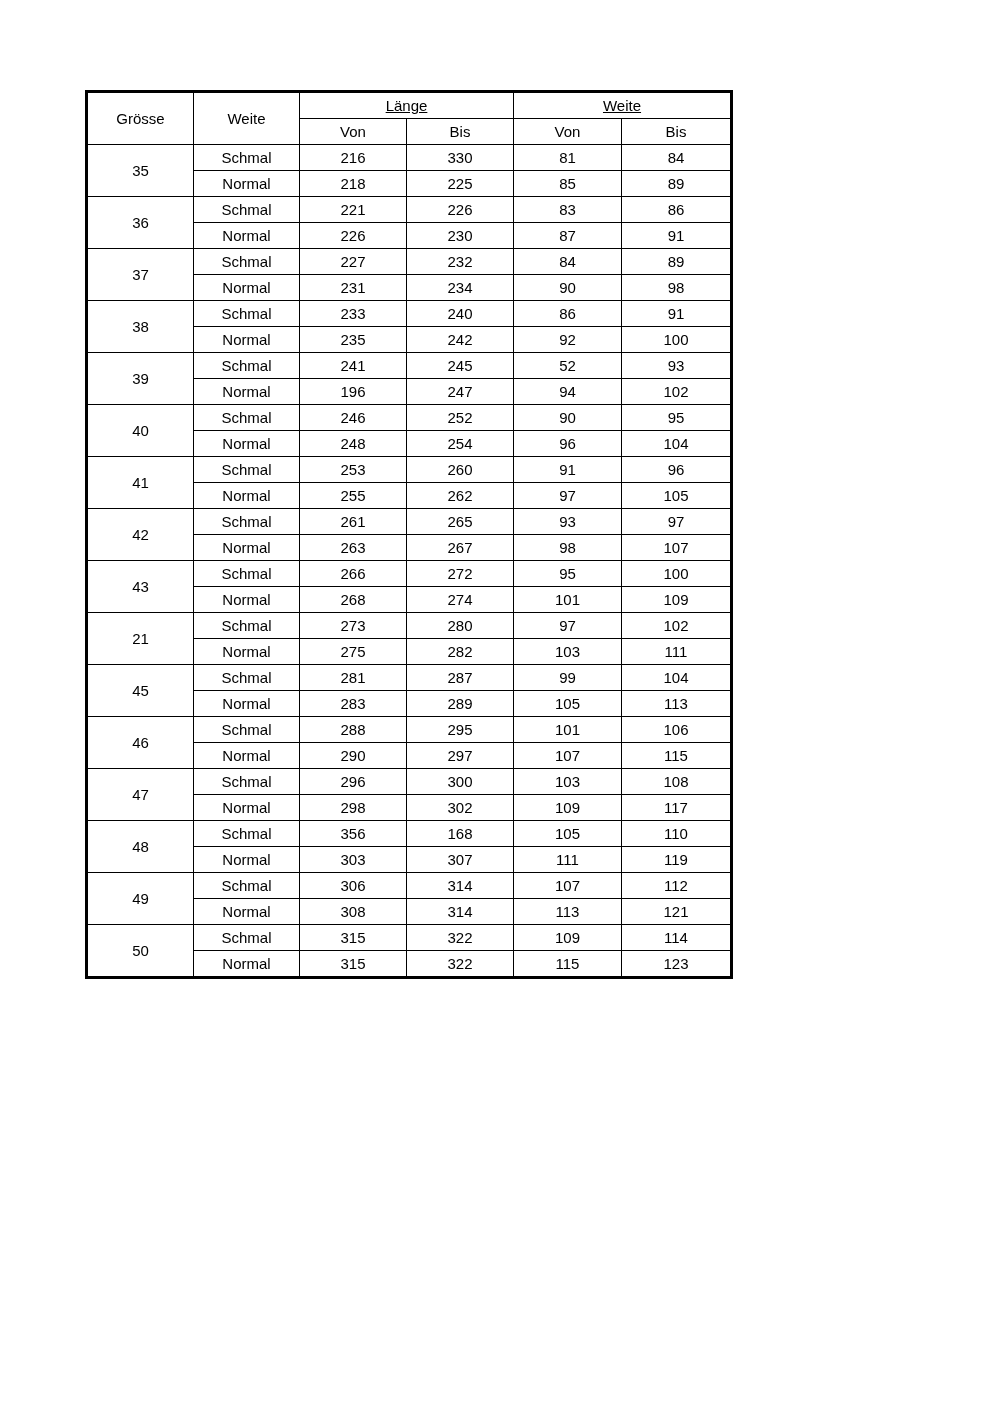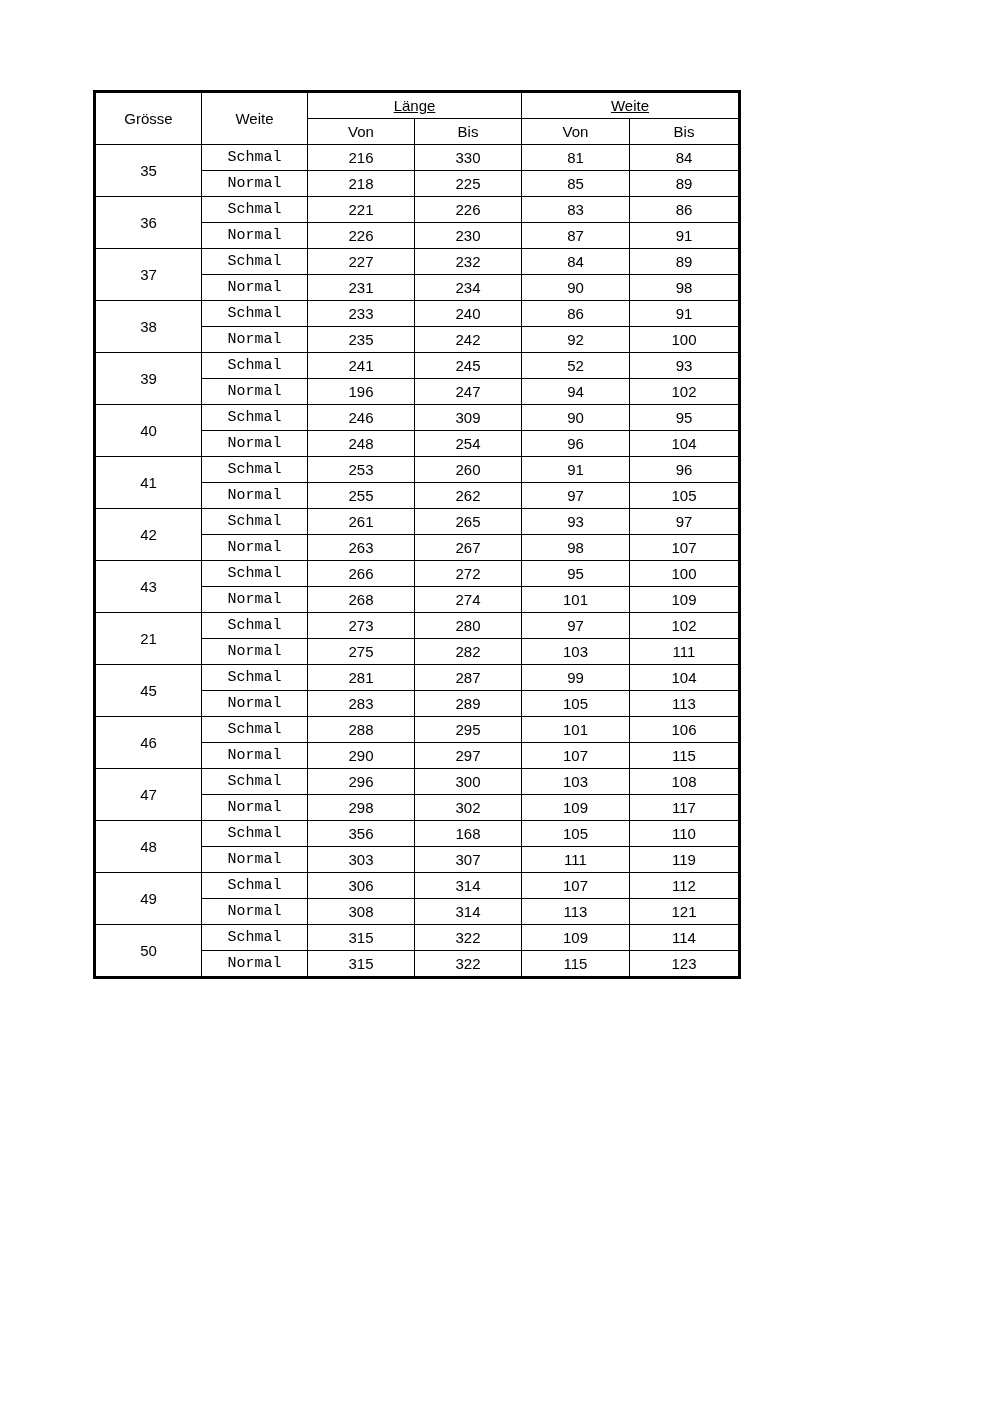--- a/index.html
+++ b/index.html
@@ -19,21 +19,20 @@
     left: 0; top: 0;
     width: 1000px;
     height: 1414px;
     background: #ffffff;
   }
   .table-wrap {
     position: absolute;
     left: 85px;
     top: 90px;
     width: 645px;
-    margin-left: 8px;
   }
   table.size-table {
     border-collapse: collapse;
     table-layout: fixed;
     width: 645px;
     border: 3px solid #000000;
   }
   table.size-table td,
   table.size-table th {
     border: 1px solid #000000;
@@ -78,21 +77,20 @@
   td.size-cell {
     font-weight: bold;
     font-size: 15px;
     background: #f2f2f2;
     border-right: 1px solid #000000;
   }
   td.width-cell {
     font-size: 14px;
     background: #f2f2f2;
     text-align: center;
-    font-family: Liberation Mono, monospace;
   }
   td.num-cell {
     font-size: 15px;
     background: #ffffff;
   }
   tr.row-schmal td.num-cell,
   tr.row-normal td.num-cell {
     background: #ffffff;
   }
   
@@ -201,21 +199,21 @@
             <td class="width-cell">Normal</td>
             <td class="num-cell">196</td>
             <td class="num-cell">247</td>
             <td class="num-cell">94</td>
             <td class="num-cell">102</td>
           </tr>
           <tr class="row-schmal">
             <td class="size-cell" rowspan="2">40</td>
             <td class="width-cell">Schmal</td>
             <td class="num-cell">246</td>
-            <td class="num-cell">309</td>
+            <td class="num-cell">252</td>
             <td class="num-cell">90</td>
             <td class="num-cell">95</td>
           </tr>
           <tr class="row-normal group-end">
             <td class="width-cell">Normal</td>
             <td class="num-cell">248</td>
             <td class="num-cell">254</td>
             <td class="num-cell">96</td>
             <td class="num-cell">104</td>
           </tr>

